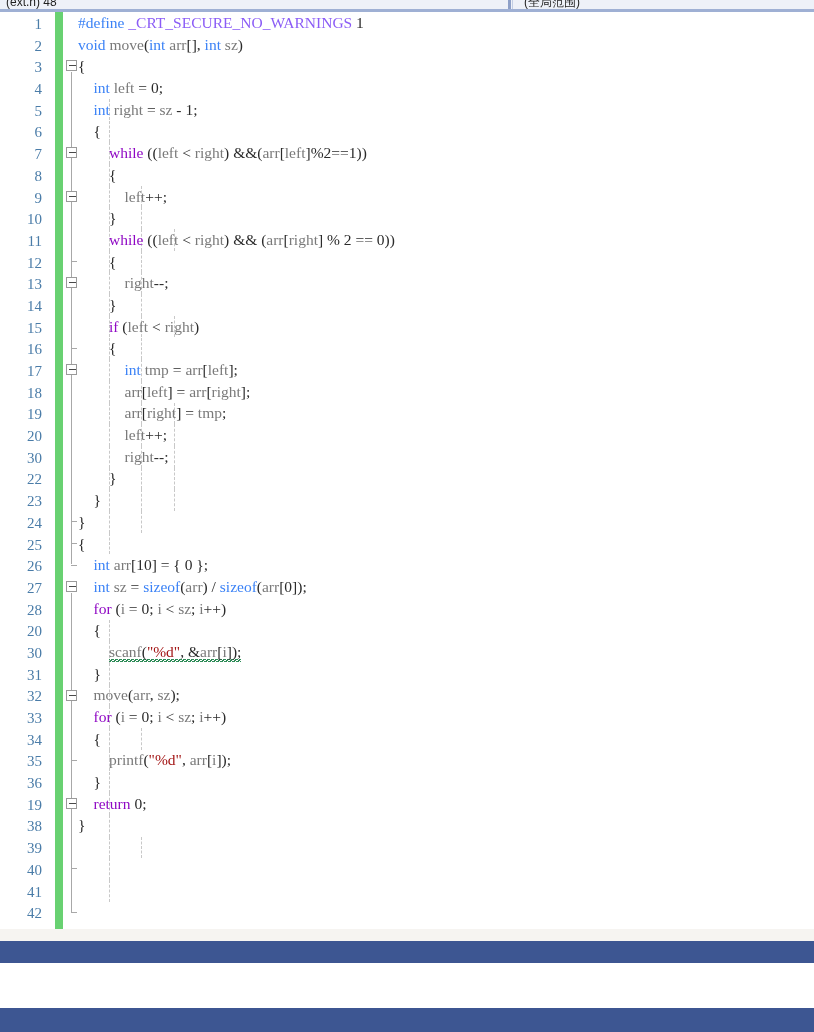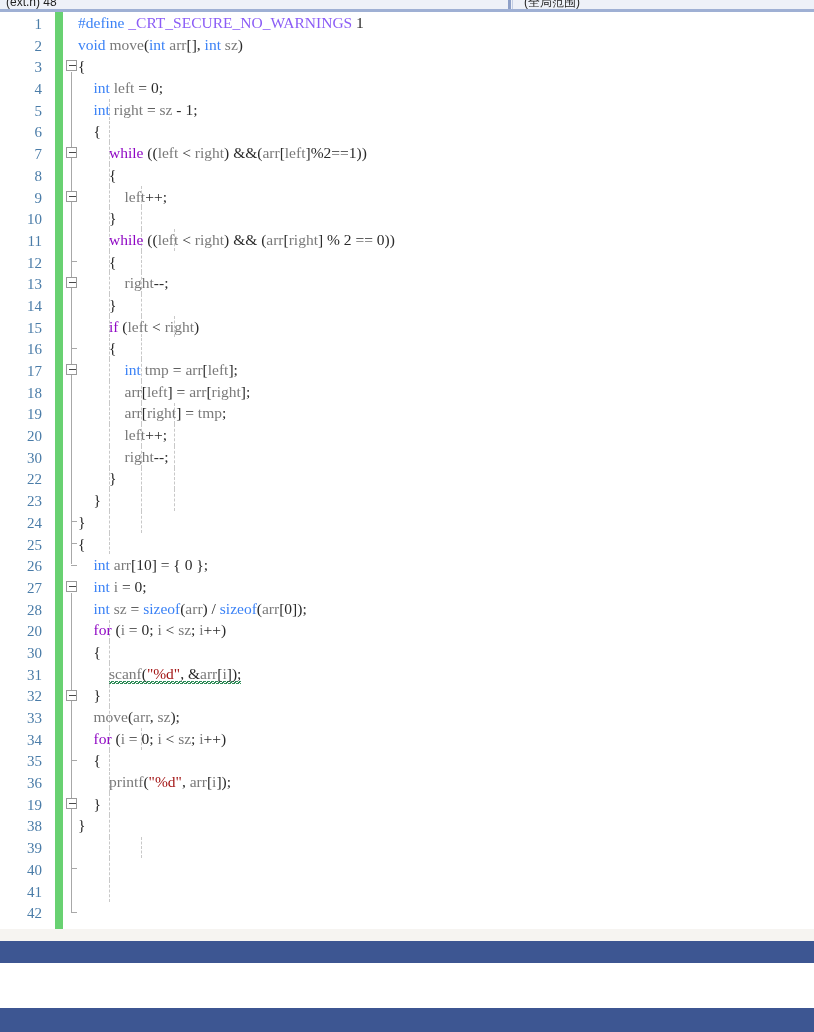--- a/index.html
+++ b/index.html
@@ -355,21 +355,20 @@
         <div class="guide" style="left: 99.8px; top: 477.4px; height: 21.7px;"></div>
         <div class="code-line"><span class="pun"> </span><span class="pun"> </span><span class="pun"> </span><span class="pun"> </span><span class="pun"> </span><span class="pun"> </span><span class="pun"> </span><span class="pun"> </span><span class="pun">}</span></div>
         <div class="guide" style="left: 34.6px; top: 499.1px; height: 21.7px;"></div>
         <div class="guide" style="left: 67.2px; top: 499.1px; height: 21.7px;"></div>
         <div class="code-line"><span class="pun"> </span><span class="pun"> </span><span class="pun"> </span><span class="pun"> </span><span class="pun">}</span></div>
         <div class="guide" style="left: 34.6px; top: 520.8px; height: 21.7px;"></div>
         <div class="code-line"><span class="pun">}</span></div>
         <div class="code-line"><span class="pun">{</span></div>
         <div class="code-line"><span class="pun"> </span><span class="pun"> </span><span class="pun"> </span><span class="pun"> </span><span class="kw">int</span><span class="pun"> </span><span class="id">arr</span><span class="pun">[</span><span class="num">10</span><span class="pun">]</span><span class="pun"> </span><span class="pun">=</span><span class="pun"> </span><span class="pun">{</span><span class="pun"> </span><span class="num">0</span><span class="pun"> </span><span class="pun">}</span><span class="pun">;</span></div>
         <div class="guide" style="left: 34.6px; top: 607.6px; height: 21.7px;"></div>
-        <div class="code-line"><span class="pun"> </span><span class="pun"> </span><span class="pun"> </span><span class="pun"> </span><span class="kw">int</span><span class="pun"> </span><span class="id">i</span><span class="pun"> </span><span class="pun">=</span><span class="pun"> </span><span class="num">0</span><span class="pun">;</span></div>
         <div class="guide" style="left: 34.6px; top: 629.3px; height: 21.7px;"></div>
         <div class="code-line"><span class="pun"> </span><span class="pun"> </span><span class="pun"> </span><span class="pun"> </span><span class="kw">int</span><span class="pun"> </span><span class="id">sz</span><span class="pun"> </span><span class="pun">=</span><span class="pun"> </span><span class="kw">sizeof</span><span class="pun">(</span><span class="id">arr</span><span class="pun">)</span><span class="pun"> </span><span class="pun">/</span><span class="pun"> </span><span class="kw">sizeof</span><span class="pun">(</span><span class="id">arr</span><span class="pun">[</span><span class="num">0</span><span class="pun">]</span><span class="pun">)</span><span class="pun">;</span></div>
         <div class="guide" style="left: 34.6px; top: 651px; height: 21.7px;"></div>
         <div class="code-line"><span class="pun"> </span><span class="pun"> </span><span class="pun"> </span><span class="pun"> </span><span class="ctl">for</span><span class="pun"> </span><span class="pun">(</span><span class="id">i</span><span class="pun"> </span><span class="pun">=</span><span class="pun"> </span><span class="num">0</span><span class="pun">;</span><span class="pun"> </span><span class="id">i</span><span class="pun"> </span><span class="pun">&lt;</span><span class="pun"> </span><span class="id">sz</span><span class="pun">;</span><span class="pun"> </span><span class="id">i</span><span class="pun">+</span><span class="pun">+</span><span class="pun">)</span></div>
         <div class="guide" style="left: 34.6px; top: 672.7px; height: 21.7px;"></div>
         <div class="code-line"><span class="pun"> </span><span class="pun"> </span><span class="pun"> </span><span class="pun"> </span><span class="pun">{</span></div>
         <div class="guide" style="left: 34.6px; top: 694.4px; height: 21.7px;"></div>
         <div class="code-line">        <span class="squiggle"><span class="id">scanf</span><span class="pun">(</span><span class="str">"%d"</span><span class="pun">,</span><span class="pun"> </span><span class="pun">&amp;</span><span class="id">arr</span><span class="pun">[</span><span class="id">i</span><span class="pun">]</span><span class="pun">)</span><span class="pun">;</span></span></div>
         <div class="guide" style="left: 34.6px; top: 716.1px; height: 21.7px;"></div>
         <div class="guide" style="left: 67.2px; top: 716.1px; height: 21.7px;"></div>
@@ -379,20 +378,21 @@
         <div class="guide" style="left: 34.6px; top: 759.5px; height: 21.7px;"></div>
         <div class="code-line"><span class="pun"> </span><span class="pun"> </span><span class="pun"> </span><span class="pun"> </span><span class="ctl">for</span><span class="pun"> </span><span class="pun">(</span><span class="id">i</span><span class="pun"> </span><span class="pun">=</span><span class="pun"> </span><span class="num">0</span><span class="pun">;</span><span class="pun"> </span><span class="id">i</span><span class="pun"> </span><span class="pun">&lt;</span><span class="pun"> </span><span class="id">sz</span><span class="pun">;</span><span class="pun"> </span><span class="id">i</span><span class="pun">+</span><span class="pun">+</span><span class="pun">)</span></div>
         <div class="guide" style="left: 34.6px; top: 781.2px; height: 21.7px;"></div>
         <div class="code-line"><span class="pun"> </span><span class="pun"> </span><span class="pun"> </span><span class="pun"> </span><span class="pun">{</span></div>
         <div class="guide" style="left: 34.6px; top: 802.9px; height: 21.7px;"></div>
         <div class="code-line"><span class="pun"> </span><span class="pun"> </span><span class="pun"> </span><span class="pun"> </span><span class="pun"> </span><span class="pun"> </span><span class="pun"> </span><span class="pun"> </span><span class="id">printf</span><span class="pun">(</span><span class="str">"%d"</span><span class="pun">,</span><span class="pun"> </span><span class="id">arr</span><span class="pun">[</span><span class="id">i</span><span class="pun">]</span><span class="pun">)</span><span class="pun">;</span></div>
         <div class="guide" style="left: 34.6px; top: 824.6px; height: 21.7px;"></div>
         <div class="guide" style="left: 67.2px; top: 824.6px; height: 21.7px;"></div>
         <div class="code-line"><span class="pun"> </span><span class="pun"> </span><span class="pun"> </span><span class="pun"> </span><span class="pun">}</span></div>
         <div class="guide" style="left: 34.6px; top: 846.3px; height: 21.7px;"></div>
+        <div class="code-line"><span class="pun"> </span><span class="pun"> </span><span class="pun"> </span><span class="pun"> </span><span class="ctl">return</span><span class="pun"> </span><span class="num">0</span><span class="pun">;</span></div>
         <div class="guide" style="left: 34.6px; top: 868px; height: 21.7px;"></div>
         <div class="code-line"><span class="pun">}</span></div>
       </div>
 
   </div>
 
   <div id="gap-above-bar1"></div>
 
   <div id="statusbar1">
     <span></span>

